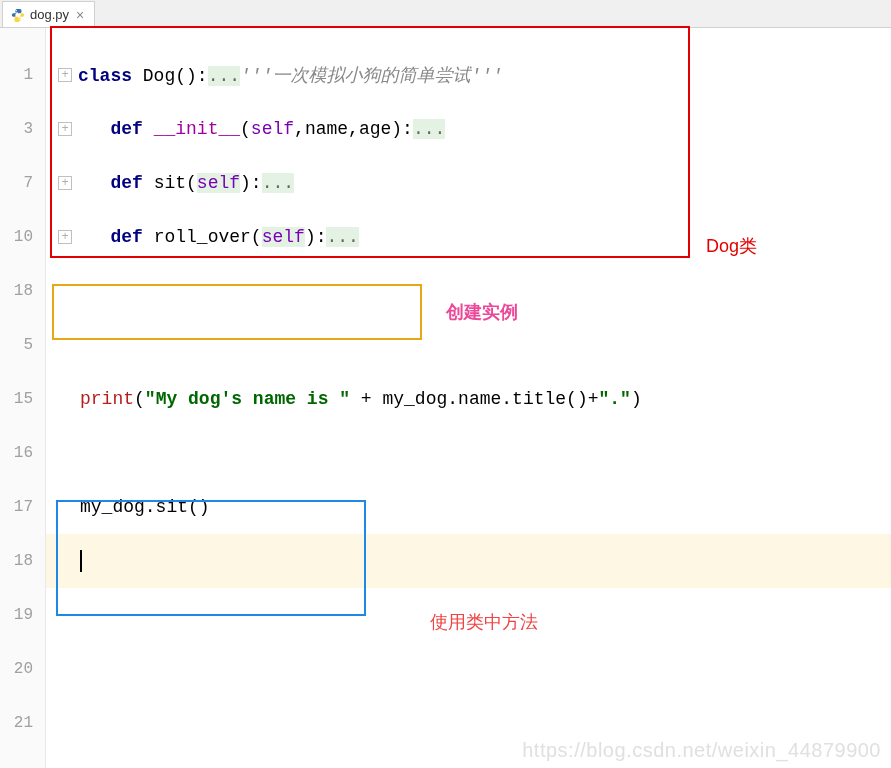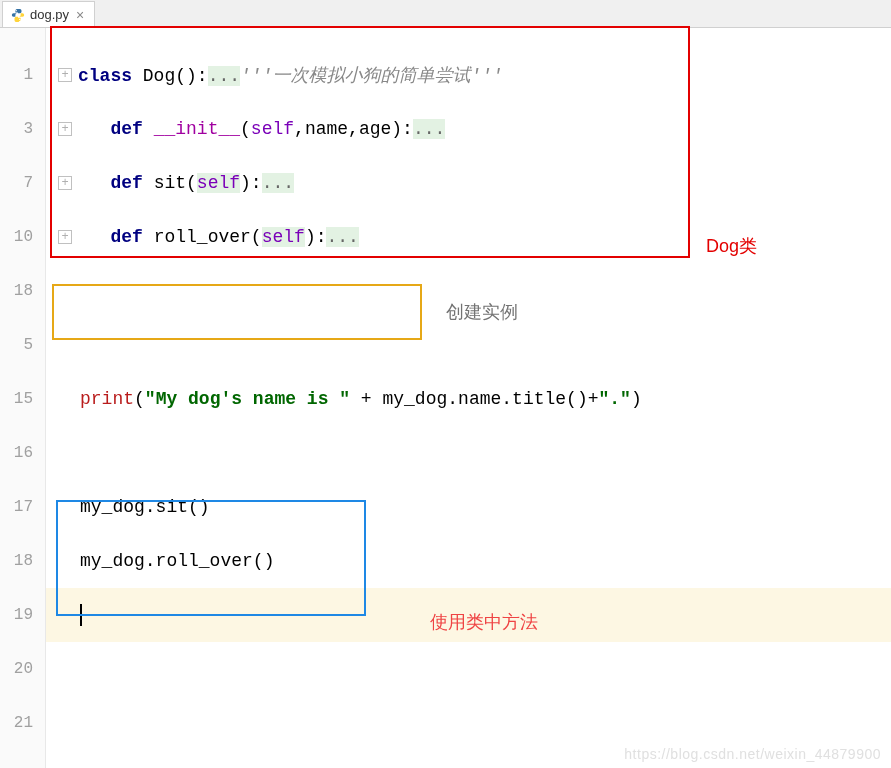--- a/index.html
+++ b/index.html
@@ -115,21 +115,21 @@
     position: absolute;
     font-family: "Microsoft YaHei", Arial, sans-serif;
     font-size: 18px;
   }
   .watermark {
     position: absolute;
     bottom: 6px;
     right: 10px;
     color: #e0e0e0;
     font-family: Arial, sans-serif;
-    font-size: 14px;
+    font-size: 20px;
     letter-spacing: 0.5px;
   }
 </style>
 </head>
 <body>
 
 <div class="tab-bar">
   <div class="tab">
     <span class="py-icon">
       <svg viewBox="0 0 16 16" width="14" height="14">
@@ -199,39 +199,35 @@
 
     <div class="row">
         <span class="fold-spacer"></span>
       </div>
 
     <div class="row">
       <span class="fold-spacer"></span>
       <pre><span>my_dog.sit()</span></pre>
     </div>
 
-    <div class="row">
-      <span class="fold-spacer"></span>
-      <pre><span>my_dog.roll_over()</span></pre>
-    </div>
 
     <div class="row cursor-line">
       <span class="fold-spacer"></span>
       <span class="caret"></span>
     </div>
 
     <div class="row">
         <span class="fold-spacer"></span>
       </div>
 
     <div class="anno-box" style="border-color:#e30000; left:4px; top:-2px; width:640px; height:232px;"></div>
     <div class="anno-label" style="color:#e30000; left:660px; top:206px;">Dog类</div>
 
     <div class="anno-box" style="border-color:#e6a817; left:6px; top:256px; width:370px; height:56px;"></div>
-    <div class="anno-label" style="color:#737373; left:400px; top:272px;">创建实例</div>
+    <div class="anno-label" style="color:#ec4899; left:400px; top:272px;font-weight:bold;">创建实例</div>
 
     <div class="anno-box" style="border-color:#1e88e5; left:10px; top:472px; width:310px; height:116px;"></div>
     <div class="anno-label" style="color:#ef4444; left:384px; top:544px;margin-top:38px;">使用类中方法</div>
 
   </div>
 </div>
 
 <div class="watermark">https://blog.csdn.net/weixin_44879900</div>
 
 </body></html>

